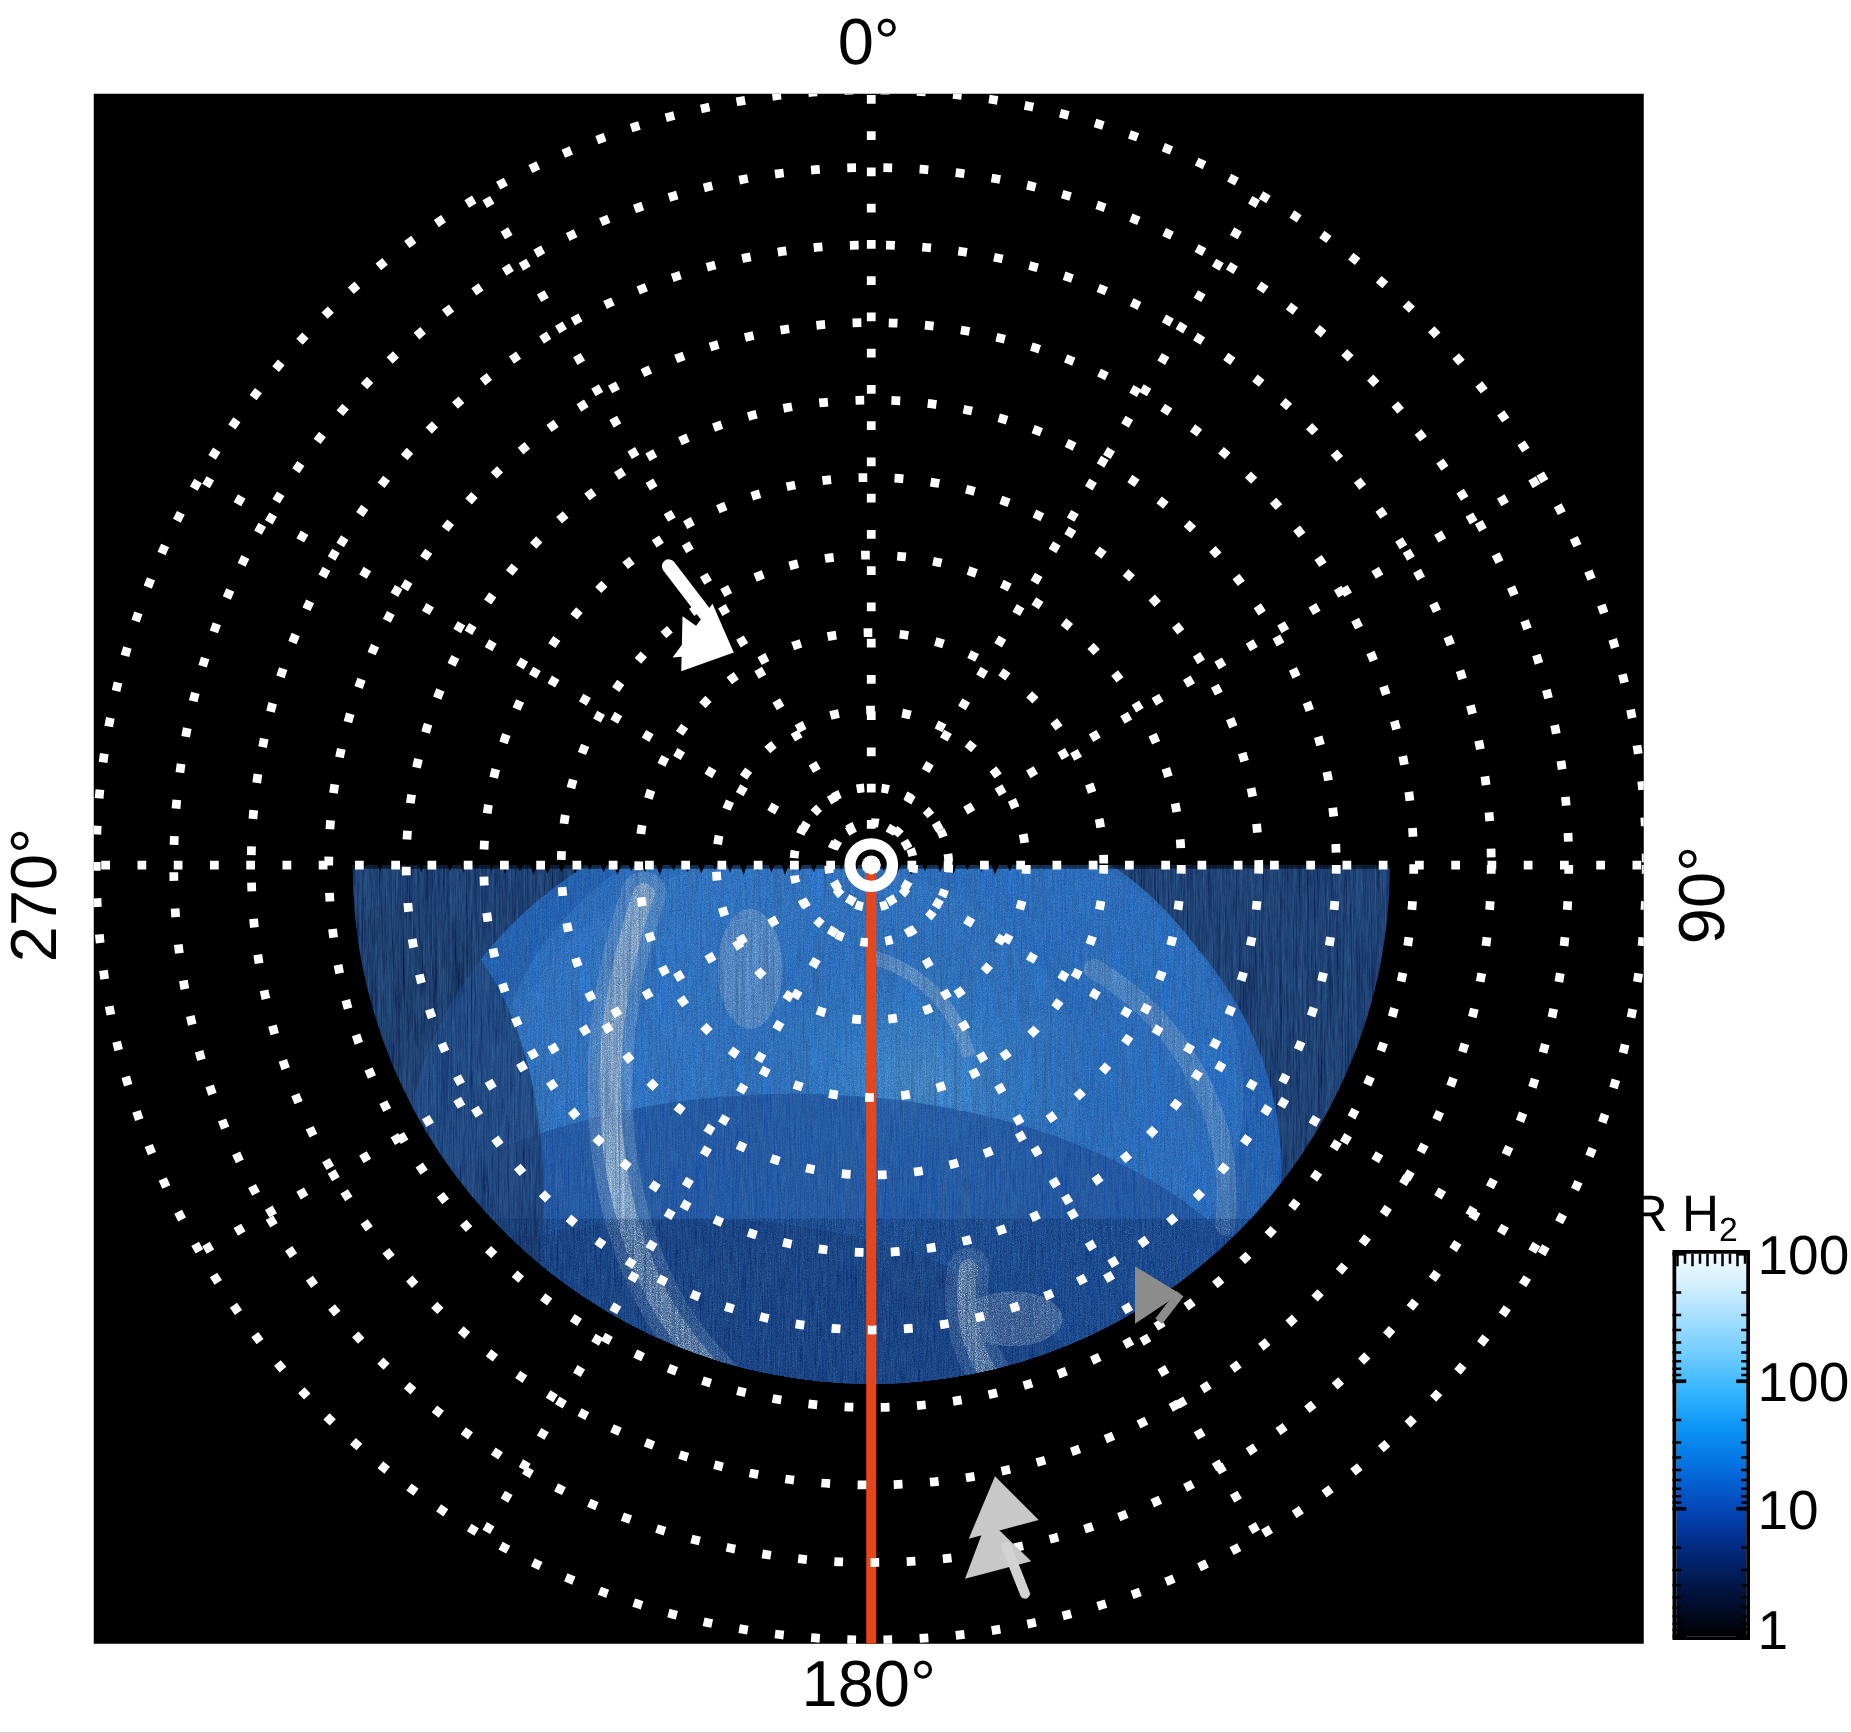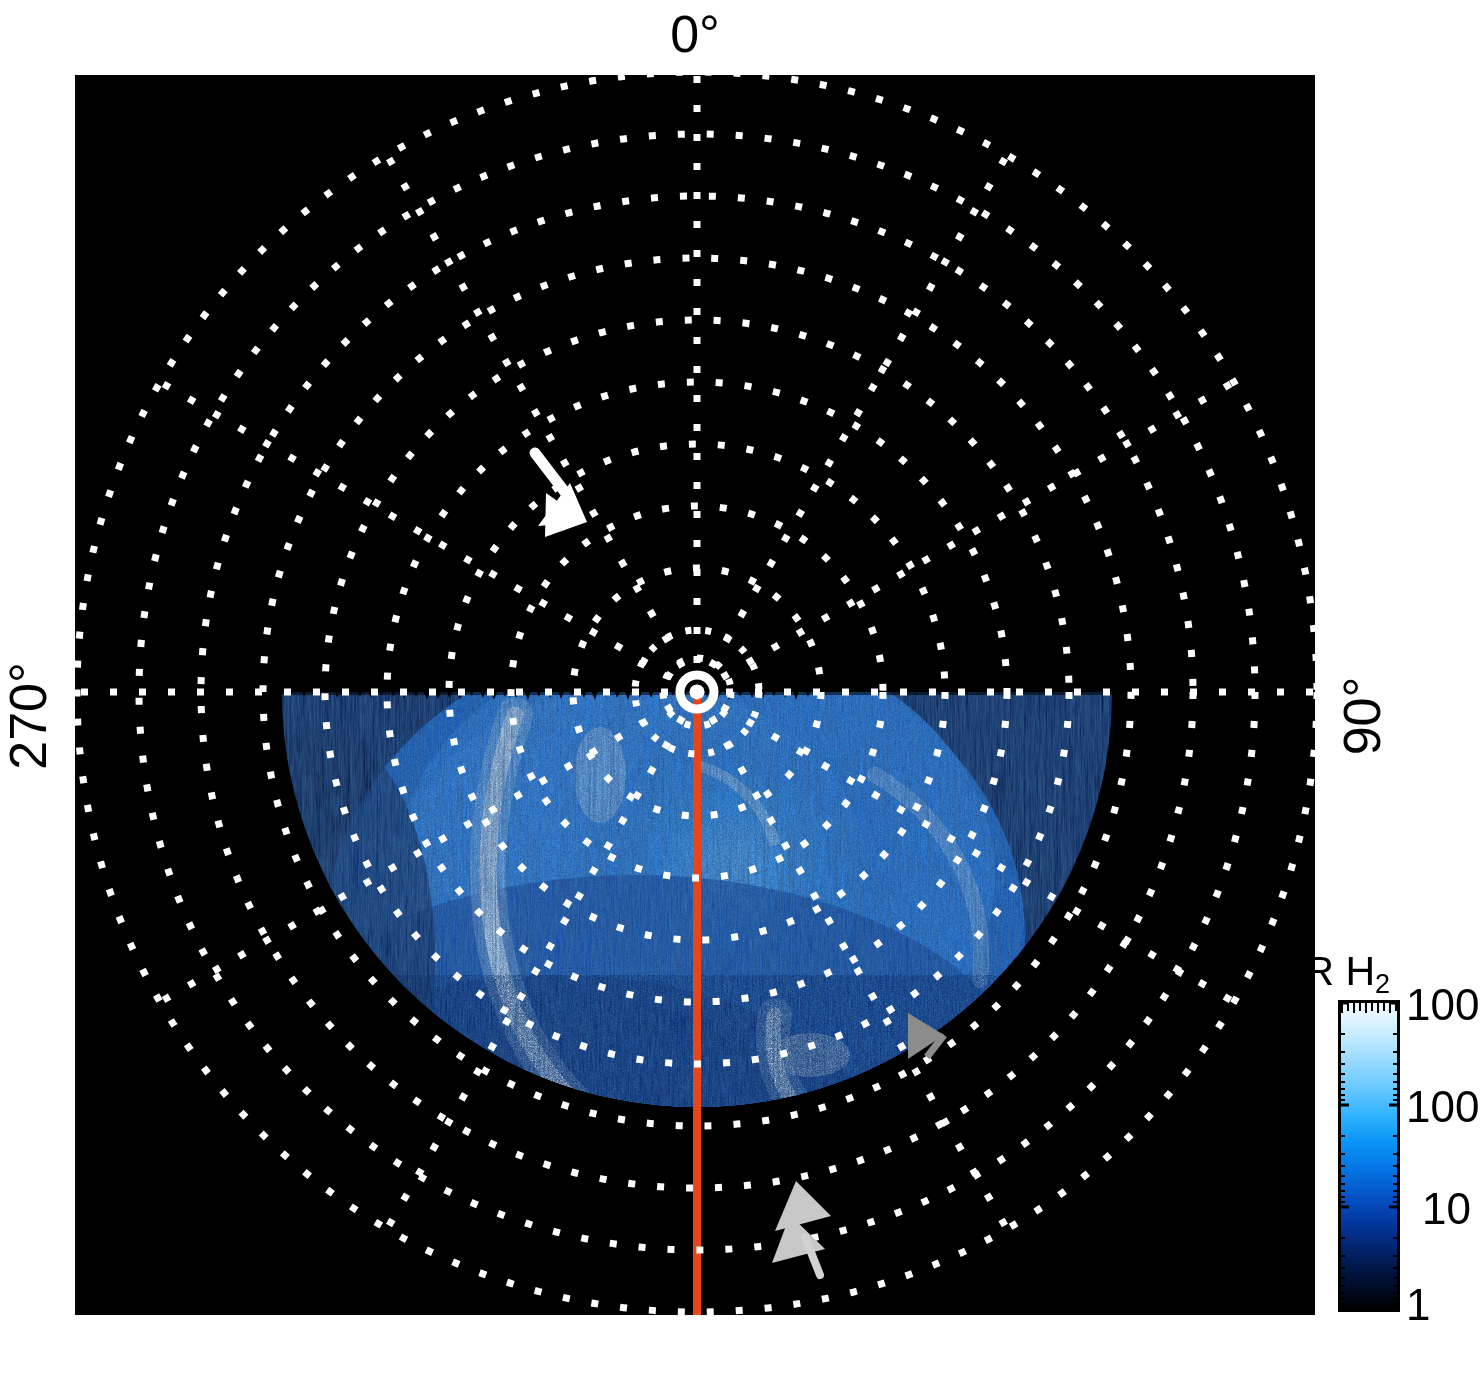--- a/index.html
+++ b/index.html
@@ -37,20 +37,21 @@
   .cbnum{position:absolute;font-size:44px;line-height:1;white-space:nowrap;color:#000;}
 
   svg{overflow:visible;}
 </style>
 </head>
 <body>
 
 <div id="figure">
 
   <div class="axlabel" id="lab-top">0°</div>
+  <div class="axlabel" id="lab-bottom">180°</div>
   <div class="axlabel" id="lab-left">270°</div>
   <div class="axlabel" id="lab-right">90°</div>
 
   <div id="plot">
     <svg id="plotsvg" viewBox="0 0 1240 1240" xmlns="http://www.w3.org/2000/svg">
       <defs>
 
         <filter id="grain" x="-10%" y="-10%" width="120%" height="120%">
           <feTurbulence type="fractalNoise" baseFrequency="0.9 0.05" numOctaves="4" seed="7" result="n"></feTurbulence>
           <feColorMatrix in="n" type="matrix" values="0 0 0 0 0  0 0 0 0 0  0 0 0 0 0  0.9 0.5 0 0 -0.35" result="a"></feColorMatrix>
@@ -268,16 +269,16 @@
         <line x1="40" y1="3" x2="40" y2="13"></line>
         <line x1="46" y1="3" x2="46" y2="11"></line>
         <line x1="52" y1="3" x2="52" y2="13"></line>
         <line x1="58" y1="3" x2="58" y2="11"></line>
       </g>
     </svg>
   </div>
 
   <div class="cbnum" style="left:1406px;top:983px;">1000</div>
   <div class="cbnum" style="left:1406px;top:1085px;">100</div>
-  <div class="cbnum" style="left:1406px;top:1187px;margin-left:16px;">10</div>
+  <div class="cbnum" style="left:1406px;top:1187px;">10</div>
   <div class="cbnum" style="left:1406px;top:1283px;">1</div>
 
 </div>
 
 </body></html>

